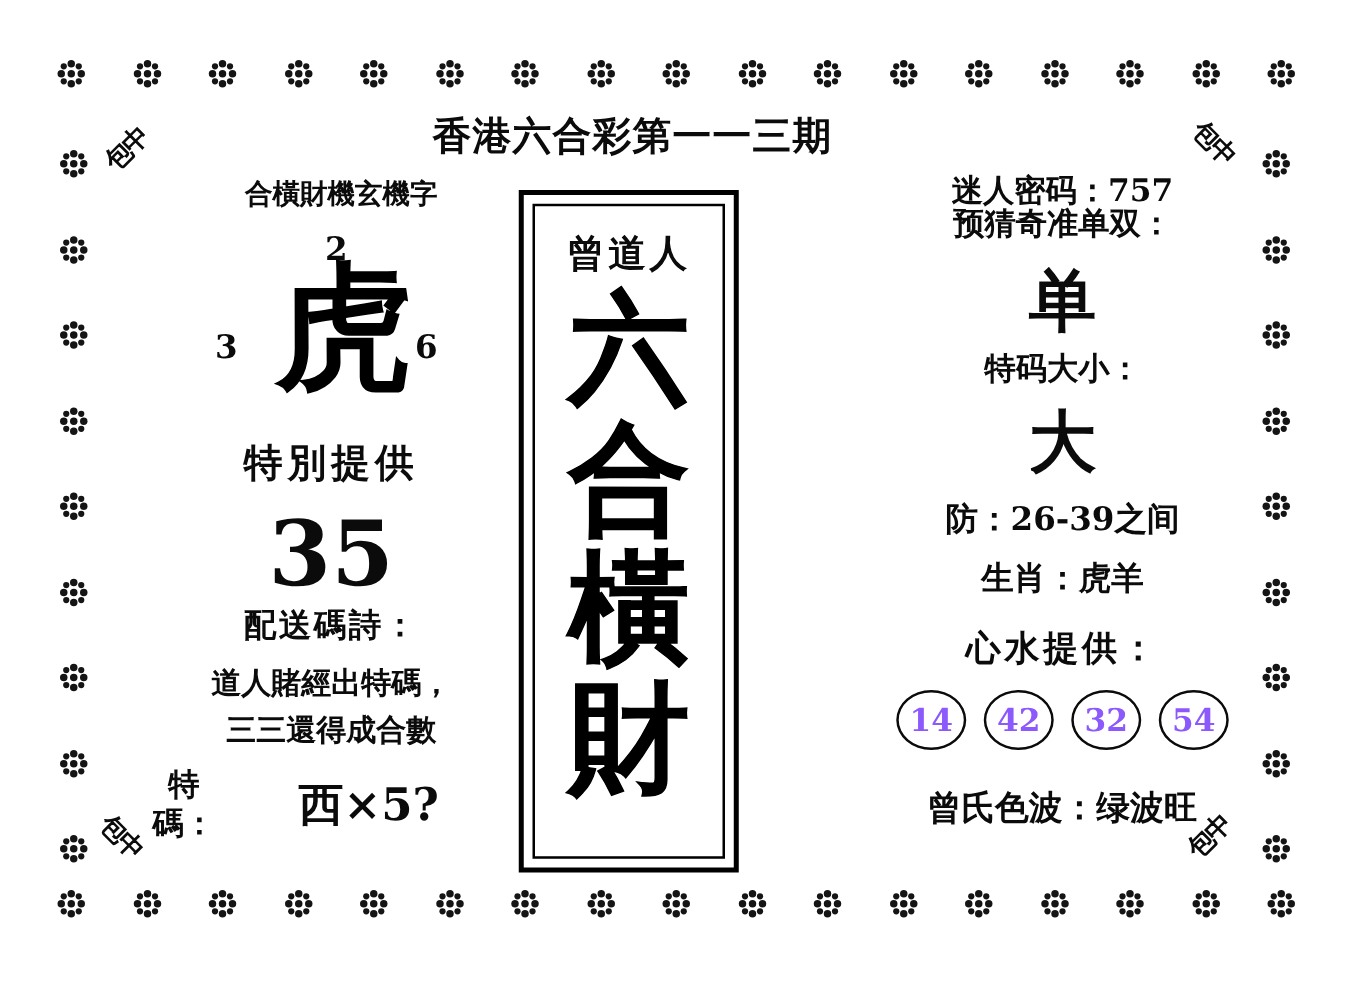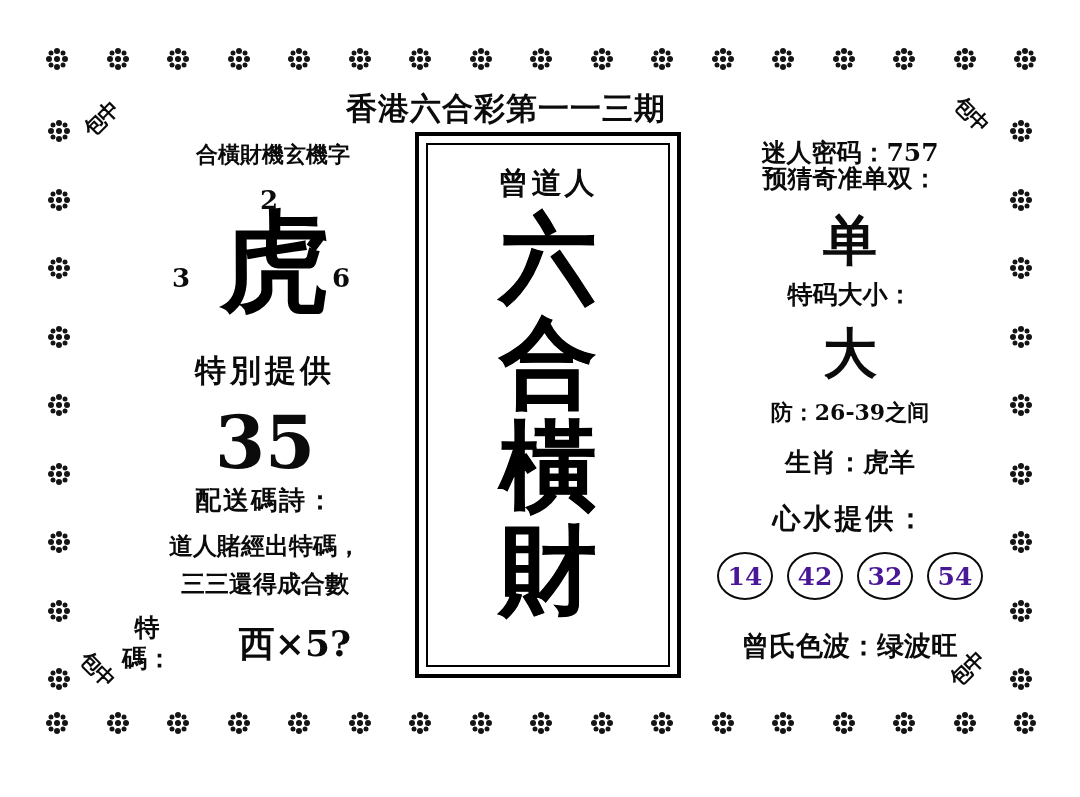--- a/index.html
+++ b/index.html
@@ -77,22 +77,22 @@
     font-weight: bold;
     font-size: 31px;
     color: #111;
     letter-spacing: 1px;
   }
 
   
   .center-box {
     position: absolute;
     left: 415px;
-    top: 132px;
-    width: 266px;
+    top: 152px;
+    width: 176px;
     height: 546px;
     border: 4px solid #000;
     background: #fff;
     box-sizing: border-box;
   }
   .center-box-inner {
     position: absolute;
     left: 7px;
     top: 7px;
     right: 7px;
@@ -214,21 +214,21 @@
     width: 400px;
     text-align: center;
     font-family: "DejaVu Serif", serif;
     color: #111;
   }
   .r-mima    { top: 136px; font-size: 25px; font-weight: bold; }
   .r-yucai   { top: 162px; font-size: 25px; font-weight: bold; }
   .r-dan     { top: 205px; font-size: 54px; font-weight: bold; }
   .r-daxiao  { top: 278px; font-size: 25px; font-weight: bold; }
   .r-da      { top: 318px; font-size: 54px; font-weight: bold; }
-  .r-fang    { top: 398px; font-size: 22px; font-weight: bold; }
+  .r-fang    { top: 398px; font-size: 26px; font-weight: bold; }
   .r-shengxiao { top: 445px; font-size: 26px; font-weight: bold; }
   .r-xinshui { top: 500px; font-size: 28px; font-weight: bold; letter-spacing: 3px; }
   .r-sebo    { top: 628px; font-size: 27px; font-weight: bold; }
 
   .balls {
     position: absolute;
     left: 650px;
     top: 552px;
     width: 400px;
     display: flex;
@@ -236,21 +236,21 @@
     gap: 14px;
   }
   .ball {
     width: 52px;
     height: 44px;
     border: 2px solid #111;
     border-radius: 50%;
     font-family: "DejaVu Serif", serif;
     font-size: 25px;
     font-weight: bold;
-    color: #4c1d95;
+    color: #8b5cf6;
     display: flex;
     align-items: center;
     justify-content: center;
     background: #fff;
   }
 </style>
 </head>
 <body>
 
 <div id="page">

